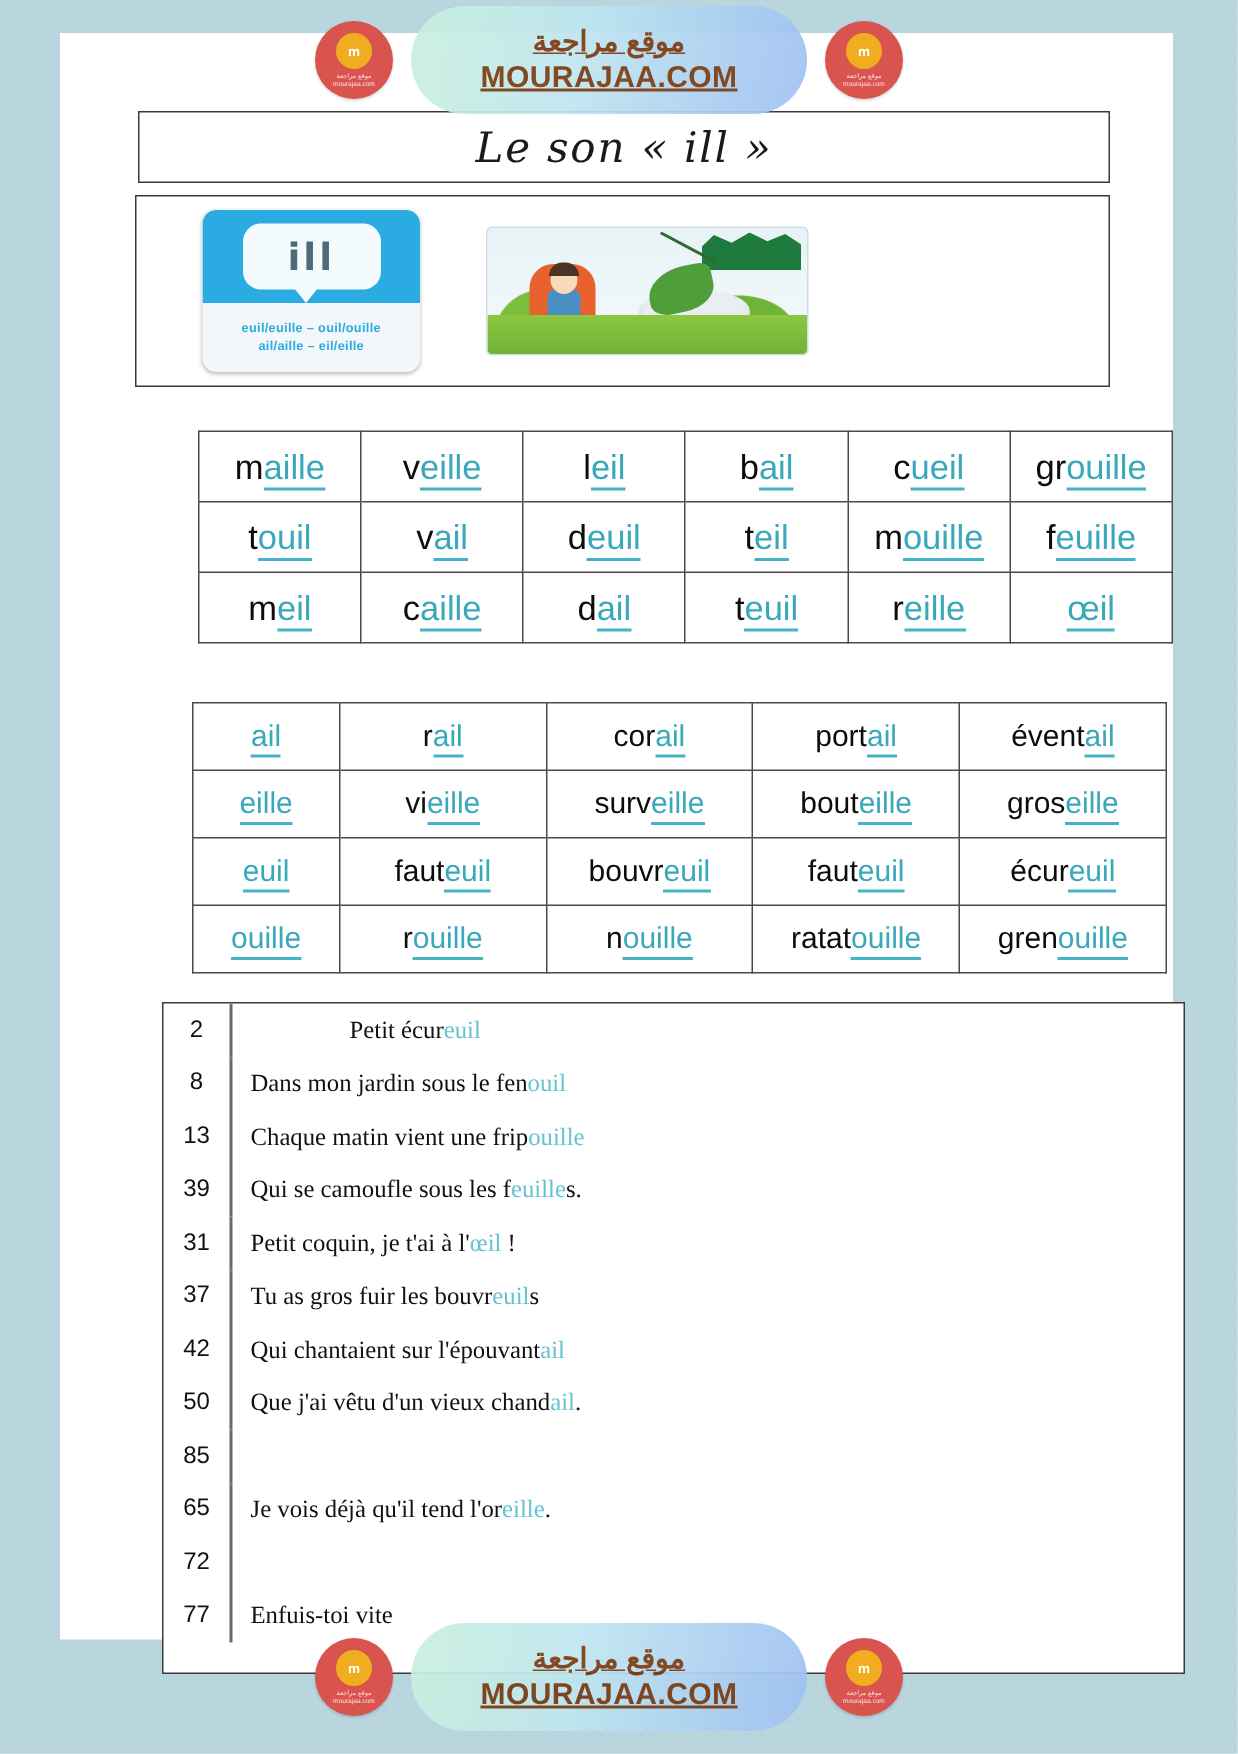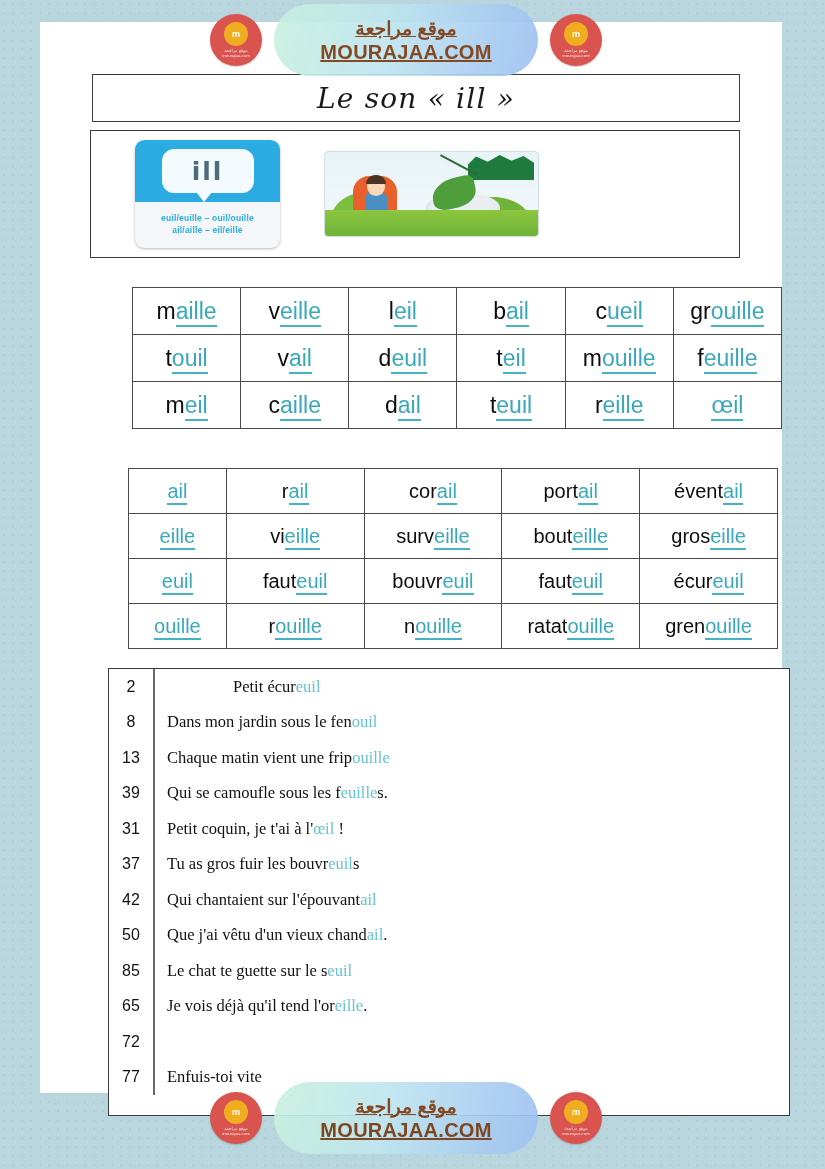--- a/index.html
+++ b/index.html
@@ -387,21 +387,20 @@
             <div class="ptext"><span>Qui chantaient sur l'épouvant</span><span class="mark">ail</span></div>
           </div>
           <div class="prow">
             <div class="pnum">50</div>
             <div class="pdivider"></div>
             <div class="ptext"><span>Que j'ai vêtu d'un vieux chand</span><span class="mark">ail</span><span>.</span></div>
           </div>
           <div class="prow">
             <div class="pnum">85</div>
             <div class="pdivider"></div>
-            <div class="ptext"><span>Le chat te guette sur le s</span><span class="mark">euil</span></div>
           </div>
           <div class="prow">
             <div class="pnum">65</div>
             <div class="pdivider"></div>
             <div class="ptext"><span>Je vois déjà qu'il tend l'or</span><span class="mark">eille</span><span>.</span></div>
           </div>
           <div class="prow">
             <div class="pnum">72</div>
             <div class="pdivider"></div>
           </div>

